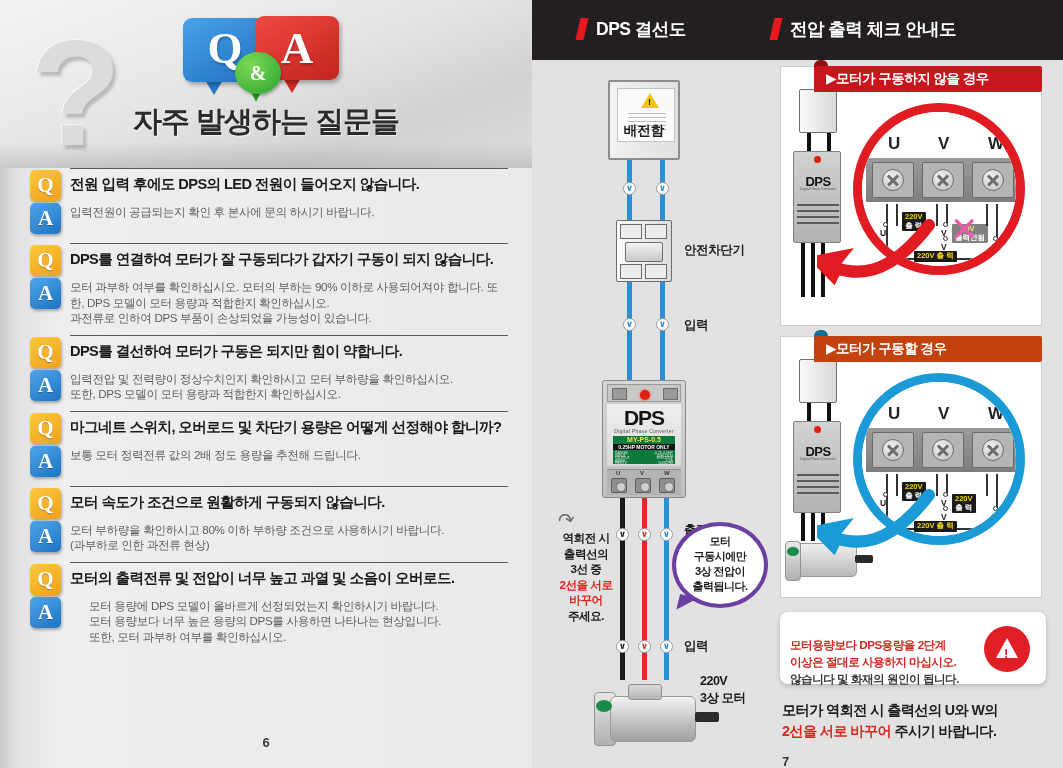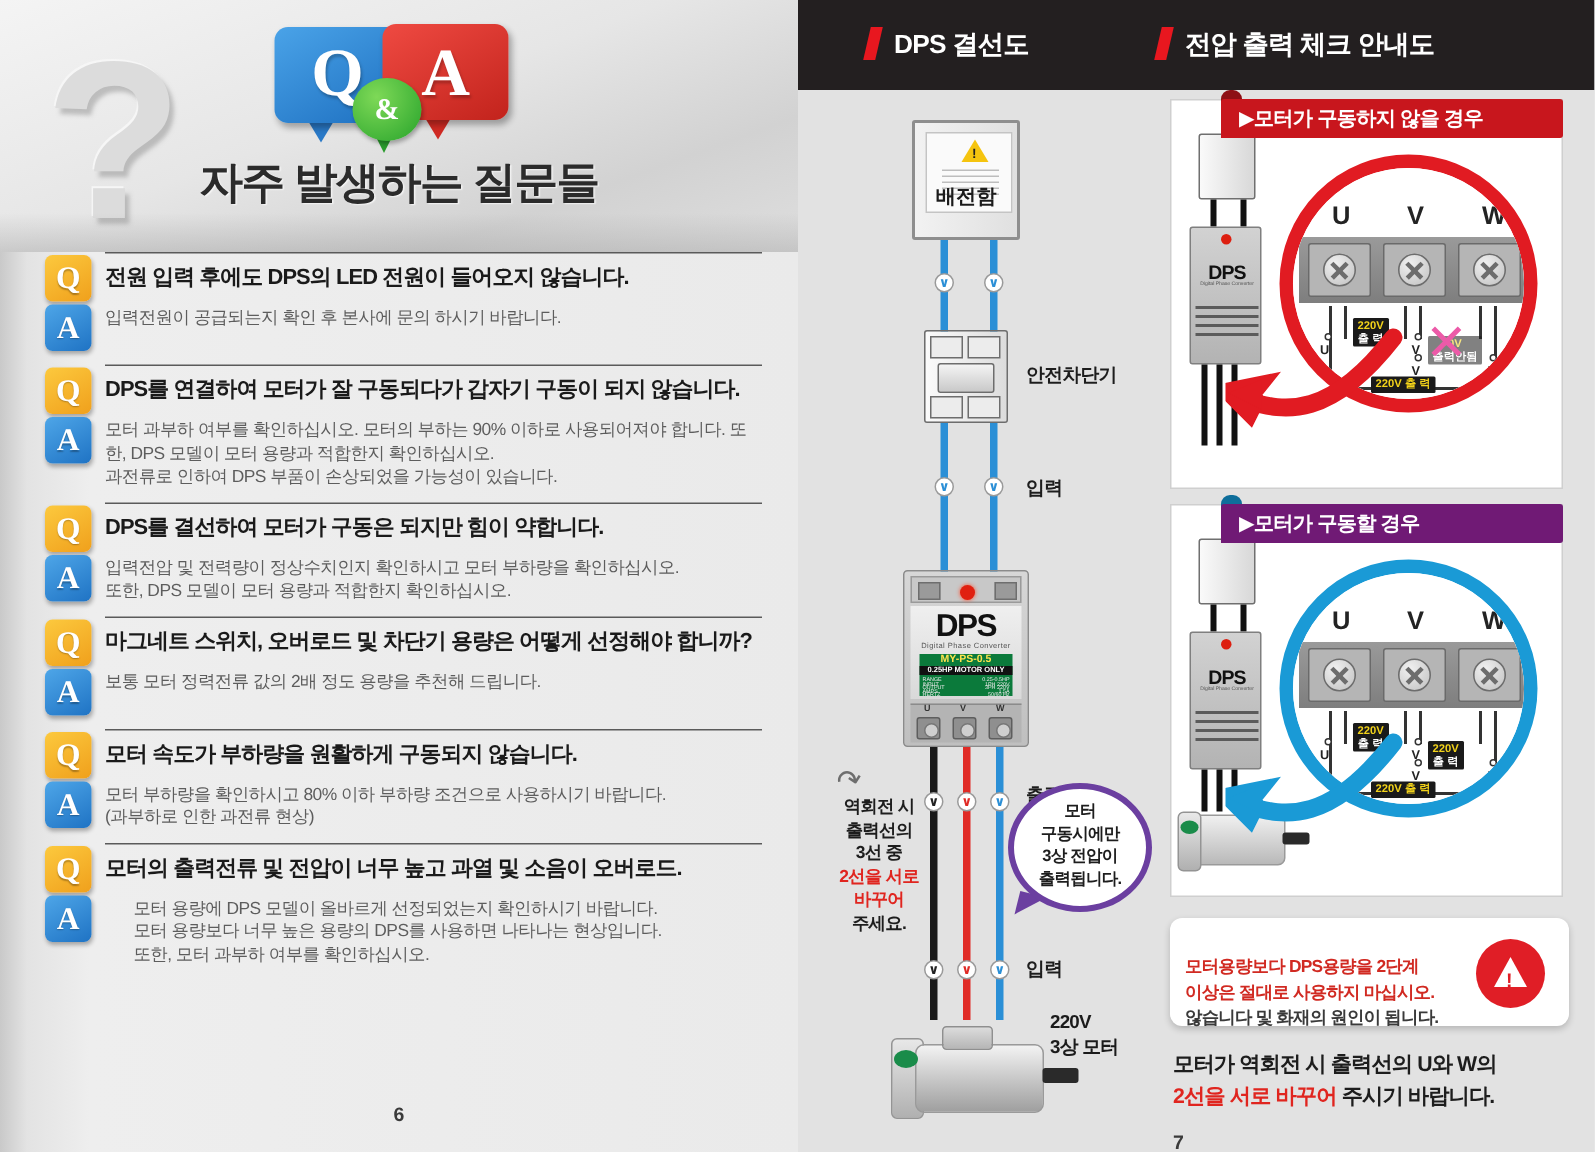--- a/index.html
+++ b/index.html
@@ -205,21 +205,21 @@
   .check-card {
     position: absolute; left: 12px; width: 262px; background: #fff; border: 1px solid #cfcfcf;
   }
   #card1 { top: 6px; height: 260px; }
   #card2 { top: 276px; height: 262px; }
   .ribbon {
     position: absolute; height: 26px; line-height: 26px; padding: 0 10px 0 12px;
     color: #fff; font-size: 13.5px; font-weight: bold; letter-spacing: -0.5px; white-space: nowrap;
   }
   #ribbon1 { left: 46px; top: 6px; width: 228px; background: #c8161d; border-radius: 2px 2px 2px 0;}
-  #ribbon2 { left: 46px; top: 276px; width: 228px; background: #701a75; border-radius: 2px 2px 2px 0;}
+  #ribbon2 { left: 46px; top: 276px; width: 228px; background: #c2410c; border-radius: 2px 2px 2px 0;}
   .ribbon-fold{position:absolute;width:14px;height:9px;}
   #fold1{left:46px;top:0px;background:#8e1015;border-radius:6px 6px 0 0;}
   #fold2{left:46px;top:270px;background:#0e6e9b;border-radius:6px 6px 0 0;}
 
   
   .mini-breaker{position:absolute;width:38px;height:44px;background:linear-gradient(to right,#fafafa,#d8d8d8);border:1.4px solid #6f6f6f;border-radius:2px;}
   .mini-dps{position:absolute;width:48px;height:92px;background:linear-gradient(to bottom,#d2d2d2,#b3b3b3);border:1.3px solid #7f7f7f;border-radius:2px;}
   .mini-dps-logo{position:absolute;left:0;top:22px;width:48px;text-align:center;font-size:13px;font-weight:bold;color:#111;letter-spacing:-.6px;}
   .mini-dps-sub{position:absolute;left:0;top:35px;width:48px;text-align:center;font-size:3.4px;color:#555;}
   .mini-dps-led{position:absolute;left:20px;top:4px;width:7px;height:7px;border-radius:50%;background:#dd1f10;}
@@ -324,21 +324,21 @@
           <div class="q-text">마그네트 스위치, 오버로드 및 차단기 용량은 어떻게 선정해야 합니까?</div>
         </div>
         <div class="faq-a-row">
           <div class="badge badge-a">A</div>
           <div class="a-text" style="white-space: pre-line;">보통 모터 정력전류 값의 2배 정도 용량을 추천해 드립니다.</div>
         </div>
       </div>
       <div class="faq-item">
         <div class="faq-q-row">
           <div class="badge badge-q">Q</div>
-          <div class="q-text">모터 속도가 부하량을 원활하게 구동되지 않습니다.</div>
+          <div class="q-text">모터 속도가 조건으로 원활하게 구동되지 않습니다.</div>
         </div>
         <div class="faq-a-row">
           <div class="badge badge-a">A</div>
           <div class="a-text" style="white-space: pre-line;">모터 부하량을 확인하시고 80% 이하 부하량 조건으로 사용하시기 바랍니다.
 (과부하로 인한 과전류 현상)</div>
         </div>
       </div>
       <div class="faq-item">
         <div class="faq-q-row">
           <div class="badge badge-q">Q</div>

